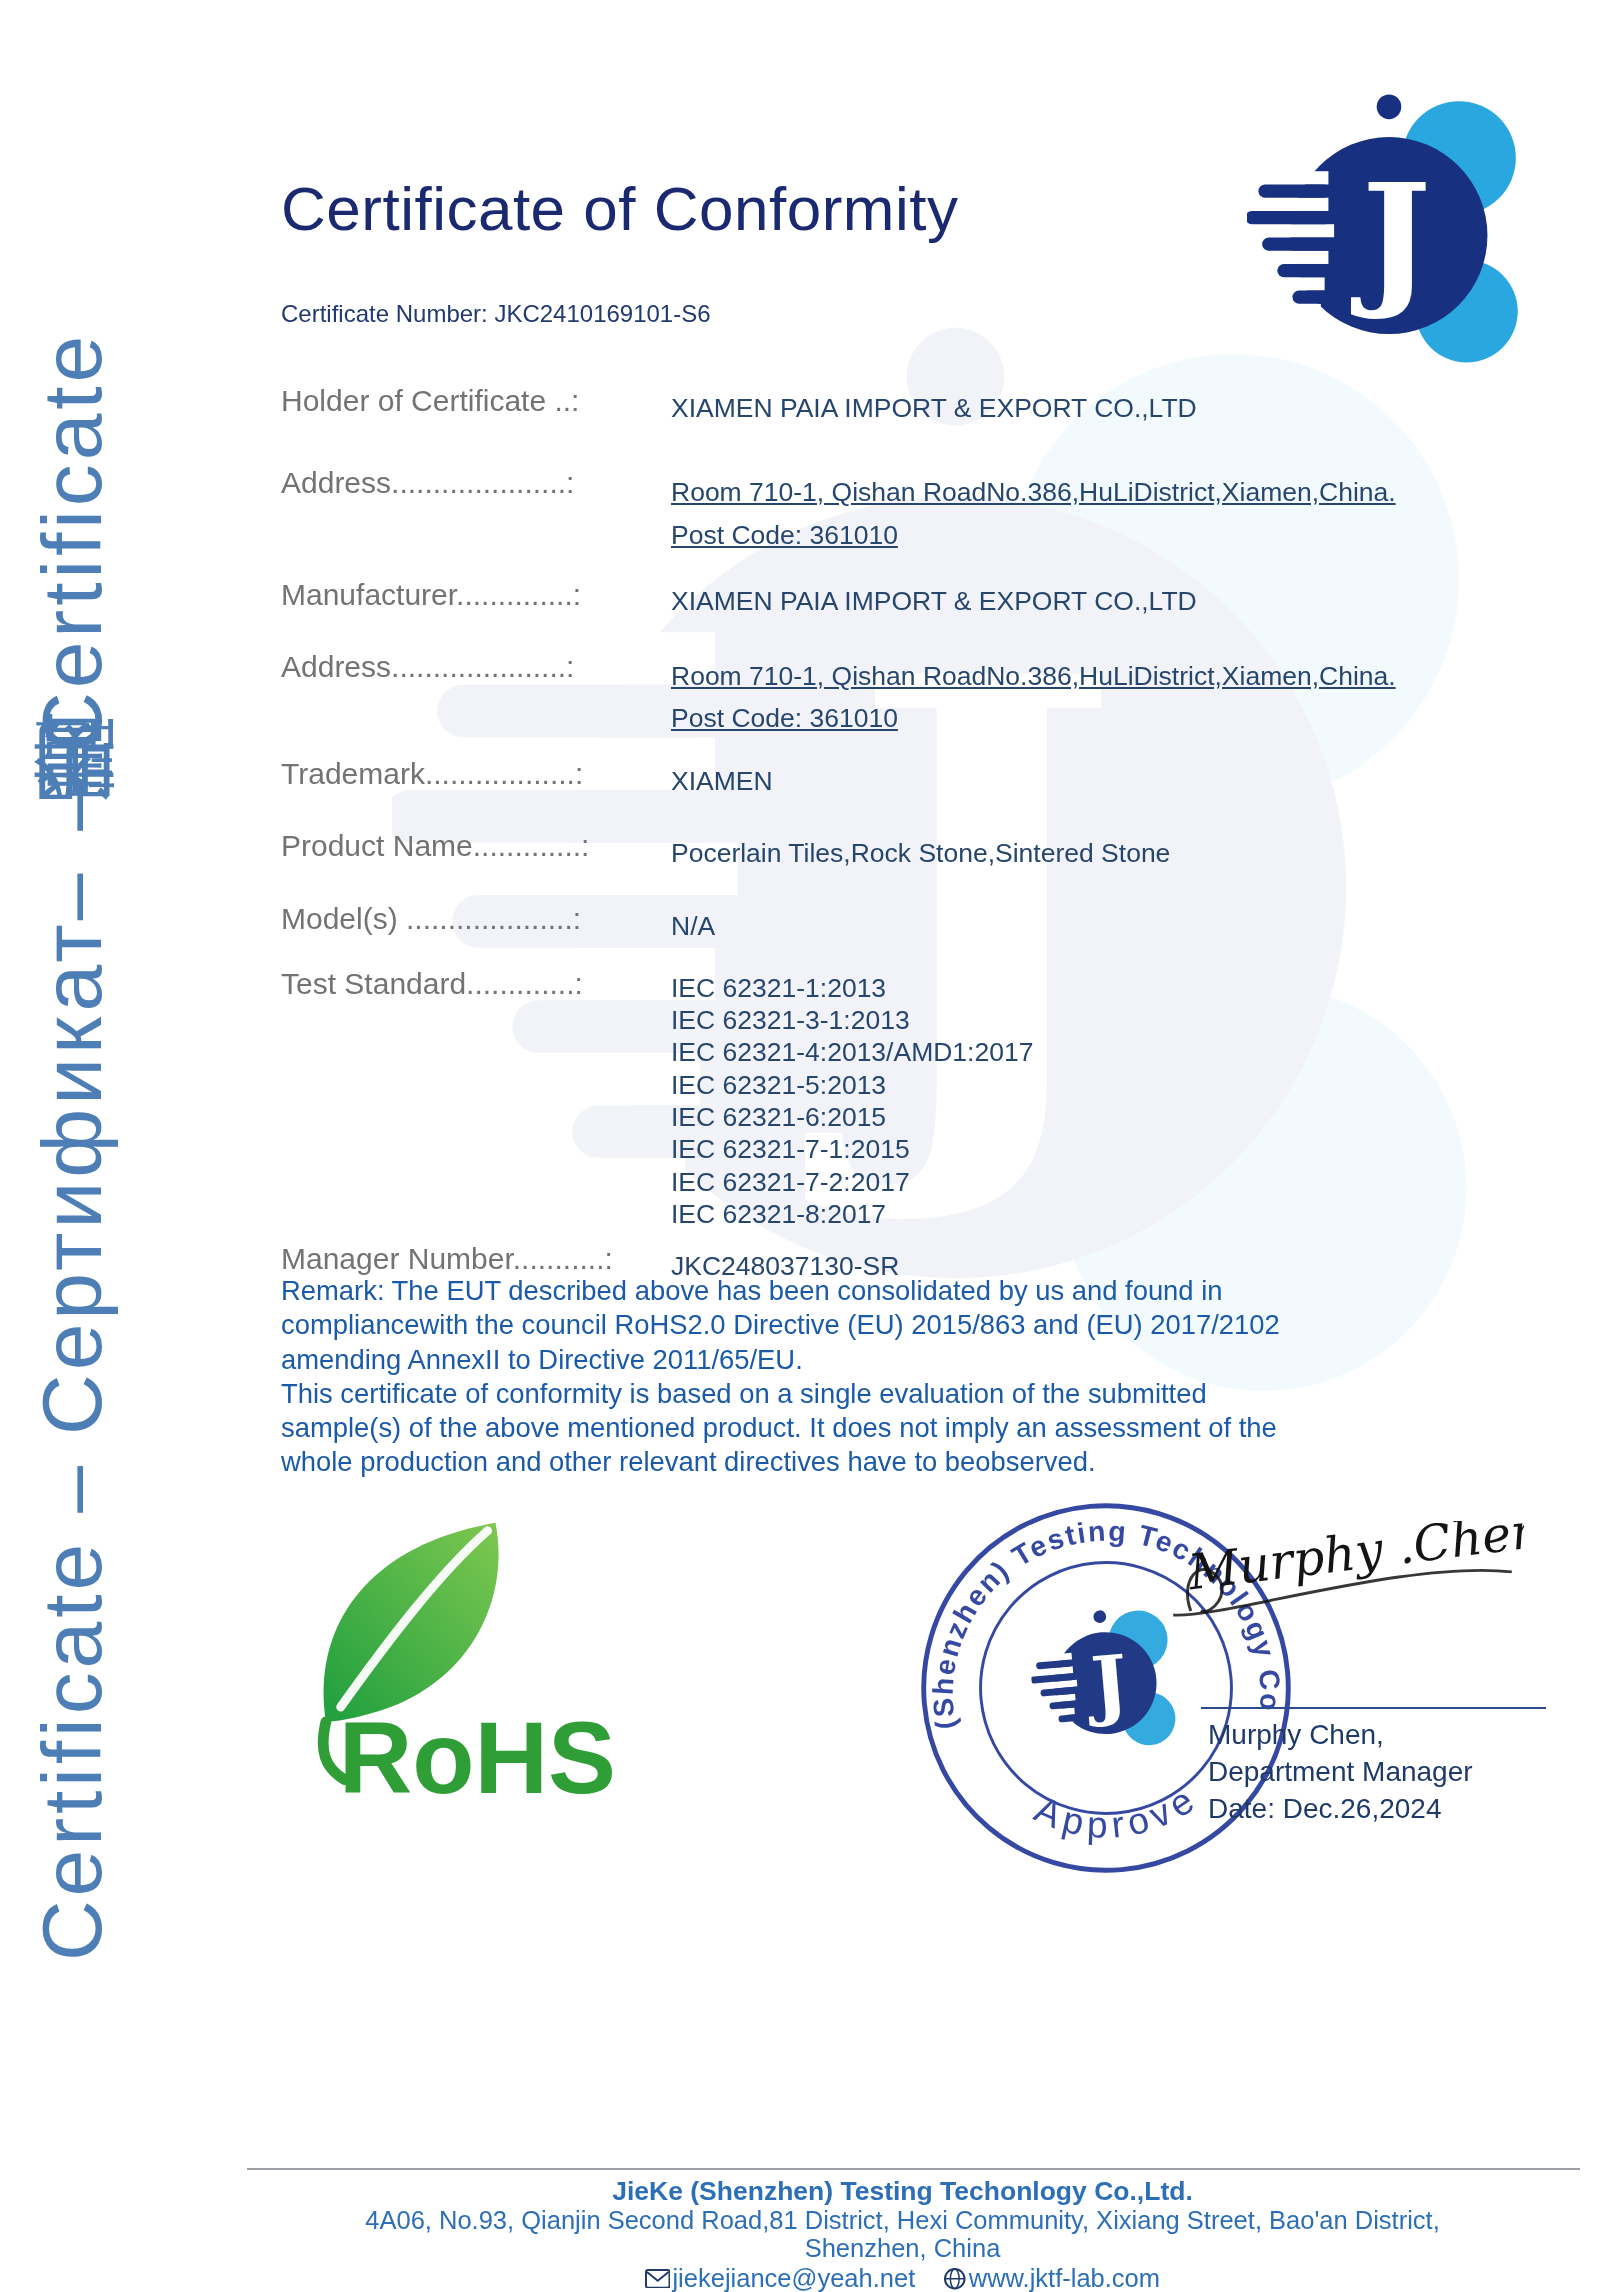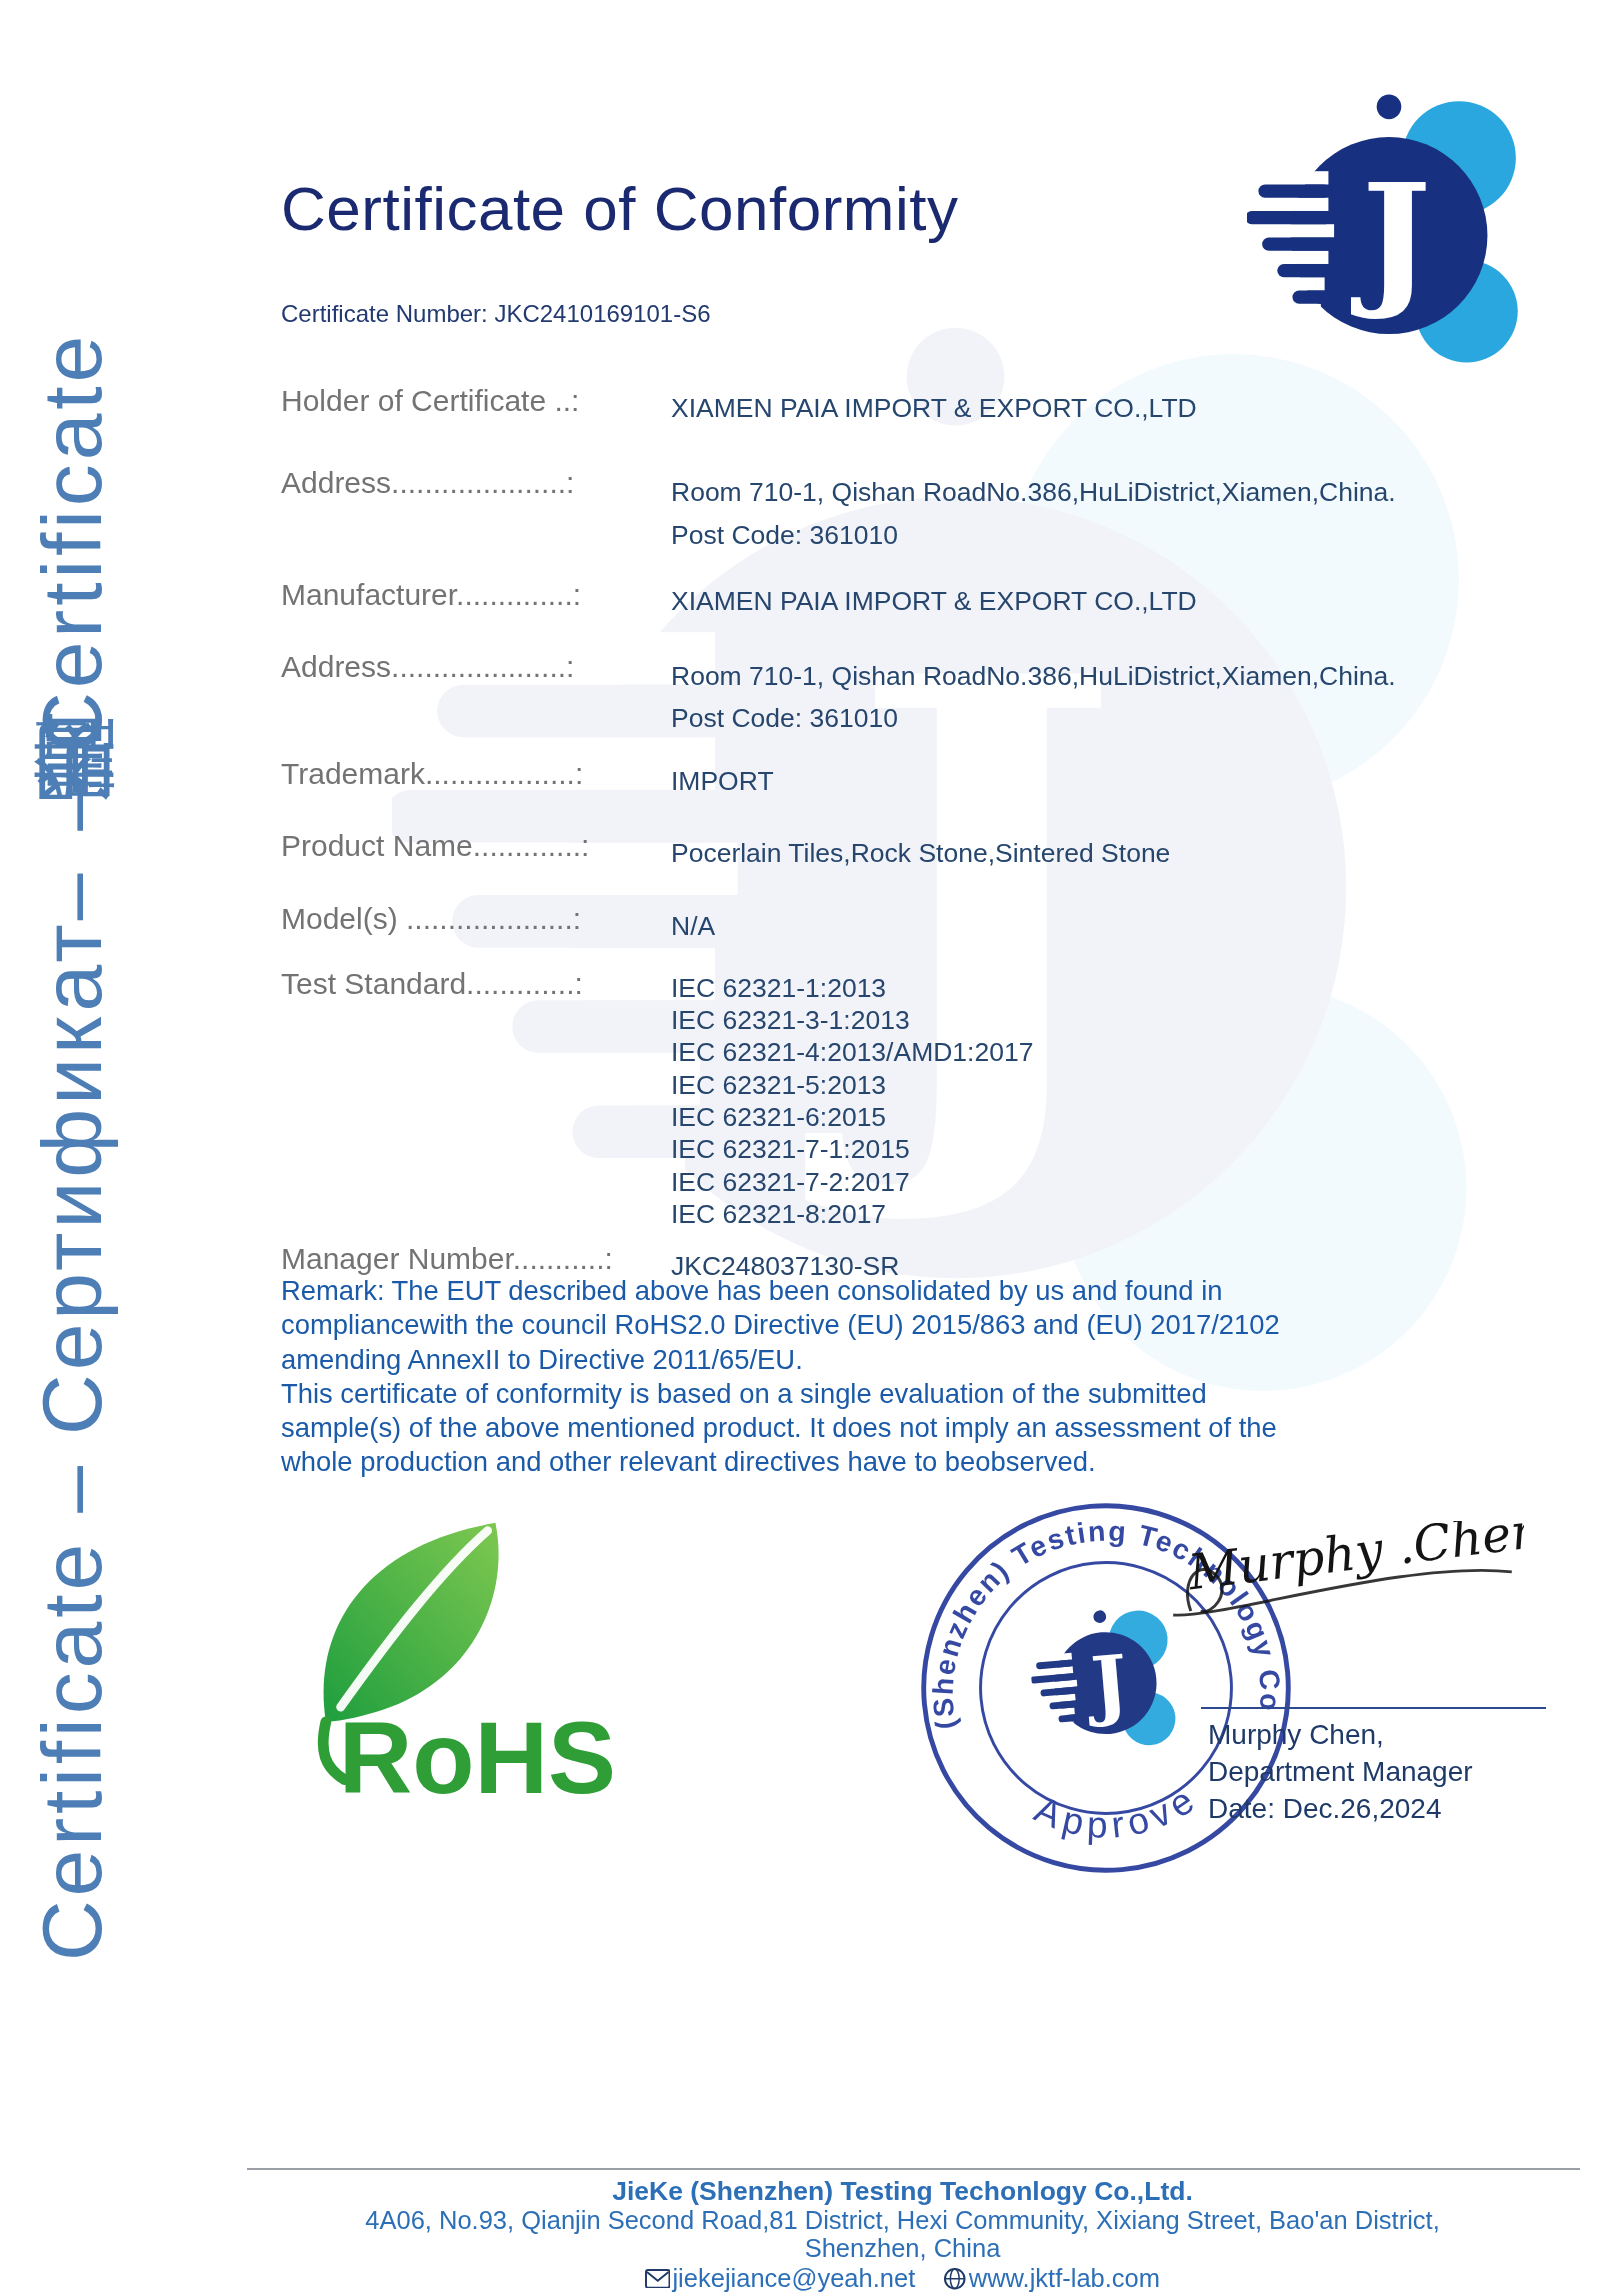--- a/index.html
+++ b/index.html
@@ -15,21 +15,21 @@
   .watermark{position:absolute;left:392px;top:294px;width:1127px;height:1127px;opacity:0.05;z-index:0;}
   .logo-header{position:absolute;left:1247px;top:86px;width:284px;height:284px;z-index:2;}
 
   .title{position:absolute;left:281px;top:173px;font-size:62px;color:#1b2a70;letter-spacing:0.5px;z-index:2;}
   .certno{position:absolute;left:281px;top:300px;font-size:24px;color:#223a70;z-index:2;}
 
   .fields{position:absolute;left:281px;top:384px;width:1284px;z-index:2;}
   .frow{display:flex;}
   .flabel{flex:0 0 390px;font-size:30px;color:#737373;}
   .fvalue{font-size:26.5px;color:#26466e;white-space:pre-line;line-height:1.45;padding-top:4.9px;}
-  .addr .fvalue{line-height:1.6;}
+  .addr .fvalue{line-height:1.6;text-decoration:underline;}
   .test .fvalue{line-height:1.22;}
   .mb40{margin-bottom:39px;} .mb30{margin-bottom:29px;} .mb22{margin-bottom:21.6px;}
   .mb18{margin-bottom:17.6px;} .mb12{margin-bottom:11.8px;}
 
   .remark{position:absolute;left:281px;top:1274px;width:1264px;font-size:27.4px;line-height:1.25;
     color:#1a5aa8;white-space:pre-line;z-index:2;}
 
   .rohs{position:absolute;left:272px;top:1511px;width:392px;height:304px;z-index:2;}
   .stamp{position:absolute;left:910px;top:1492px;width:392px;height:392px;z-index:3;
     transform:rotate(-5deg);opacity:0.95;}
@@ -103,21 +103,21 @@
       <div class="flabel">Manufacturer..............:</div>
       <div class="fvalue">XIAMEN PAIA IMPORT &amp; EXPORT CO.,LTD</div>
     </div>
     <div class="frow addr mb18">
       <div class="flabel">Address.....................:</div>
       <div class="fvalue">Room 710-1, Qishan RoadNo.386,HuLiDistrict,Xiamen,China.
 Post Code: 361010</div>
     </div>
     <div class="frow mb30">
       <div class="flabel">Trademark..................:</div>
-      <div class="fvalue">IMPORT</div>
+      <div class="fvalue">XIAMEN</div>
     </div>
     <div class="frow mb30">
       <div class="flabel">Product Name.............:</div>
       <div class="fvalue">Pocerlain Tiles,Rock Stone,Sintered Stone</div>
     </div>
     <div class="frow mb22">
       <div class="flabel">Model(s) ....................:</div>
       <div class="fvalue">N/A</div>
     </div>
     <div class="frow test mb12">

